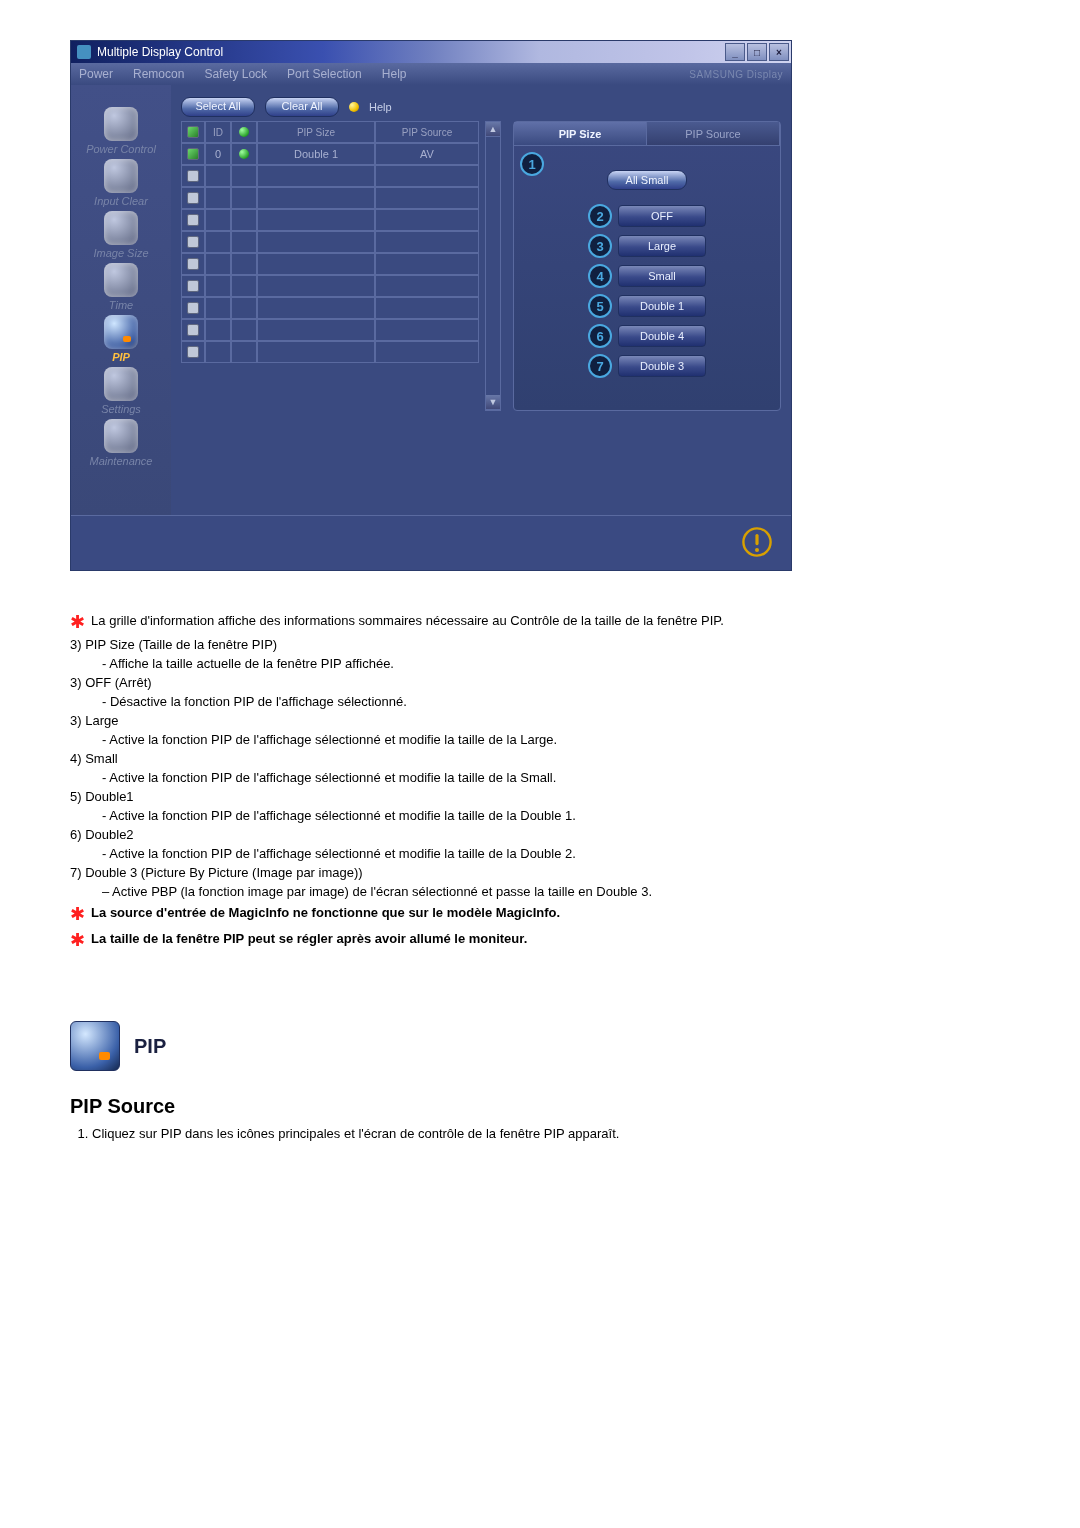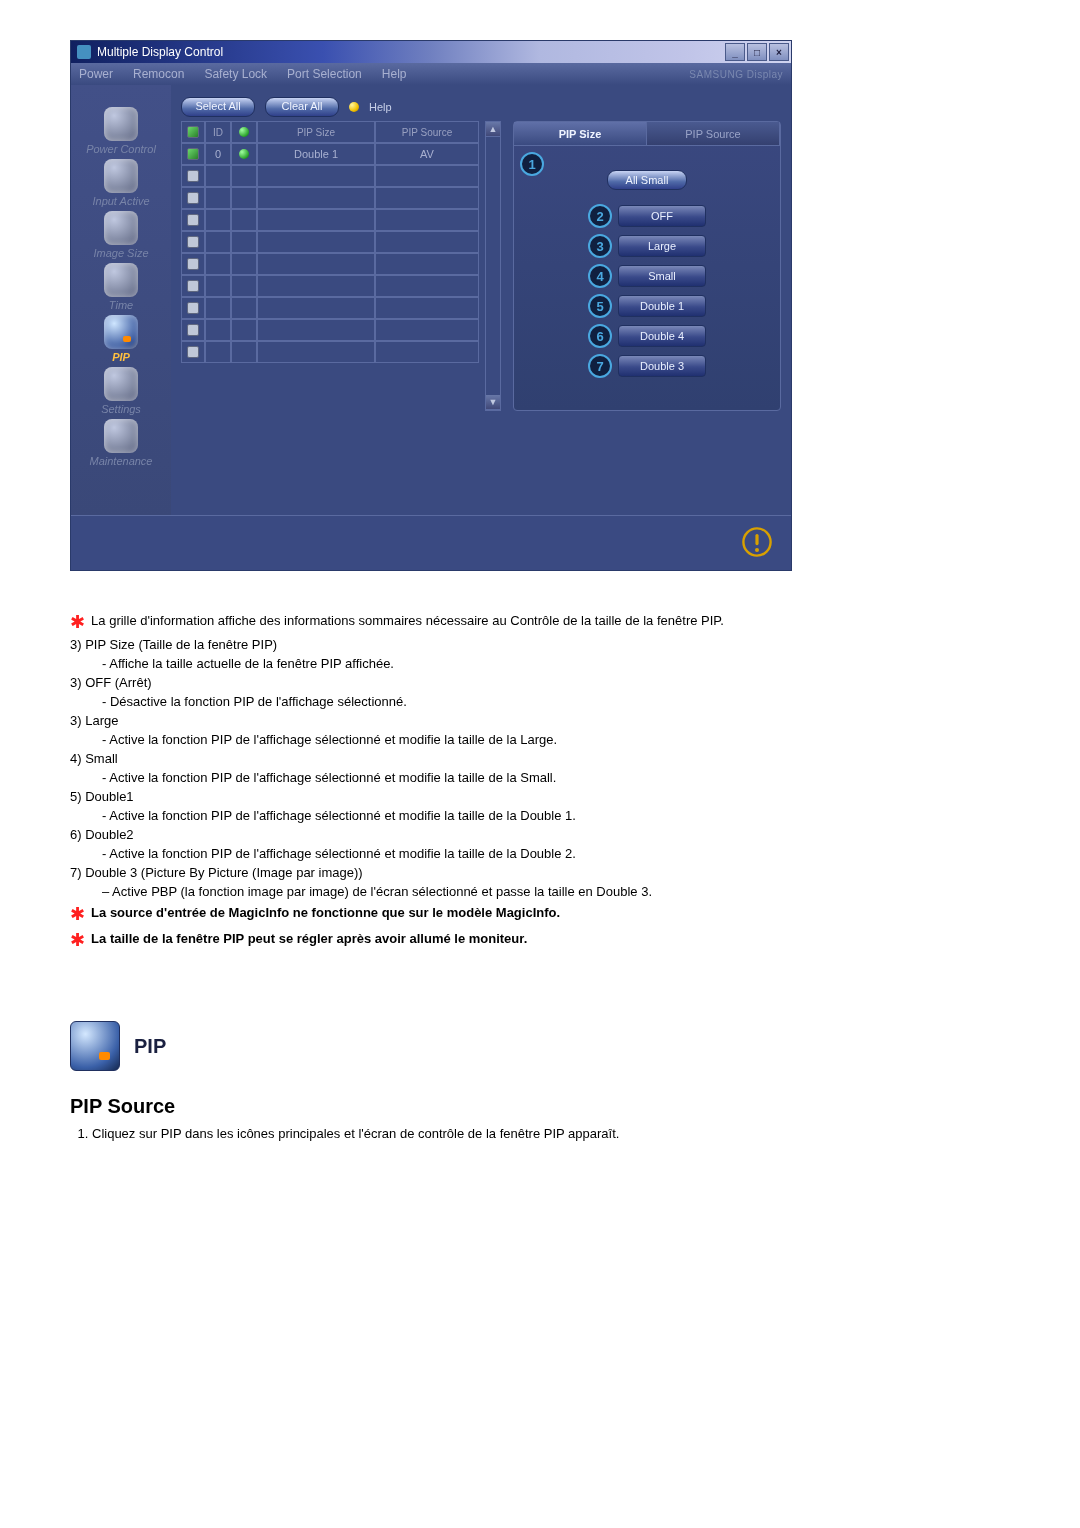--- a/index.html
+++ b/index.html
@@ -316,21 +316,21 @@
   </div>
 
   <div class="app-body">
     <div class="sidebar">
       <div class="sidebar-row">
         <div class="sidebar-icon"></div>
         <div class="sidebar-label">Power Control</div>
       </div>
       <div class="sidebar-row">
         <div class="sidebar-icon"></div>
-        <div class="sidebar-label">Input Active</div>
+        <div class="sidebar-label">Input Clear</div>
       </div>
       <div class="sidebar-row">
         <div class="sidebar-icon"></div>
         <div class="sidebar-label">Image Size</div>
       </div>
       <div class="sidebar-row">
         <div class="sidebar-icon"></div>
         <div class="sidebar-label">Time</div>
       </div>
       <div class="sidebar-row">

